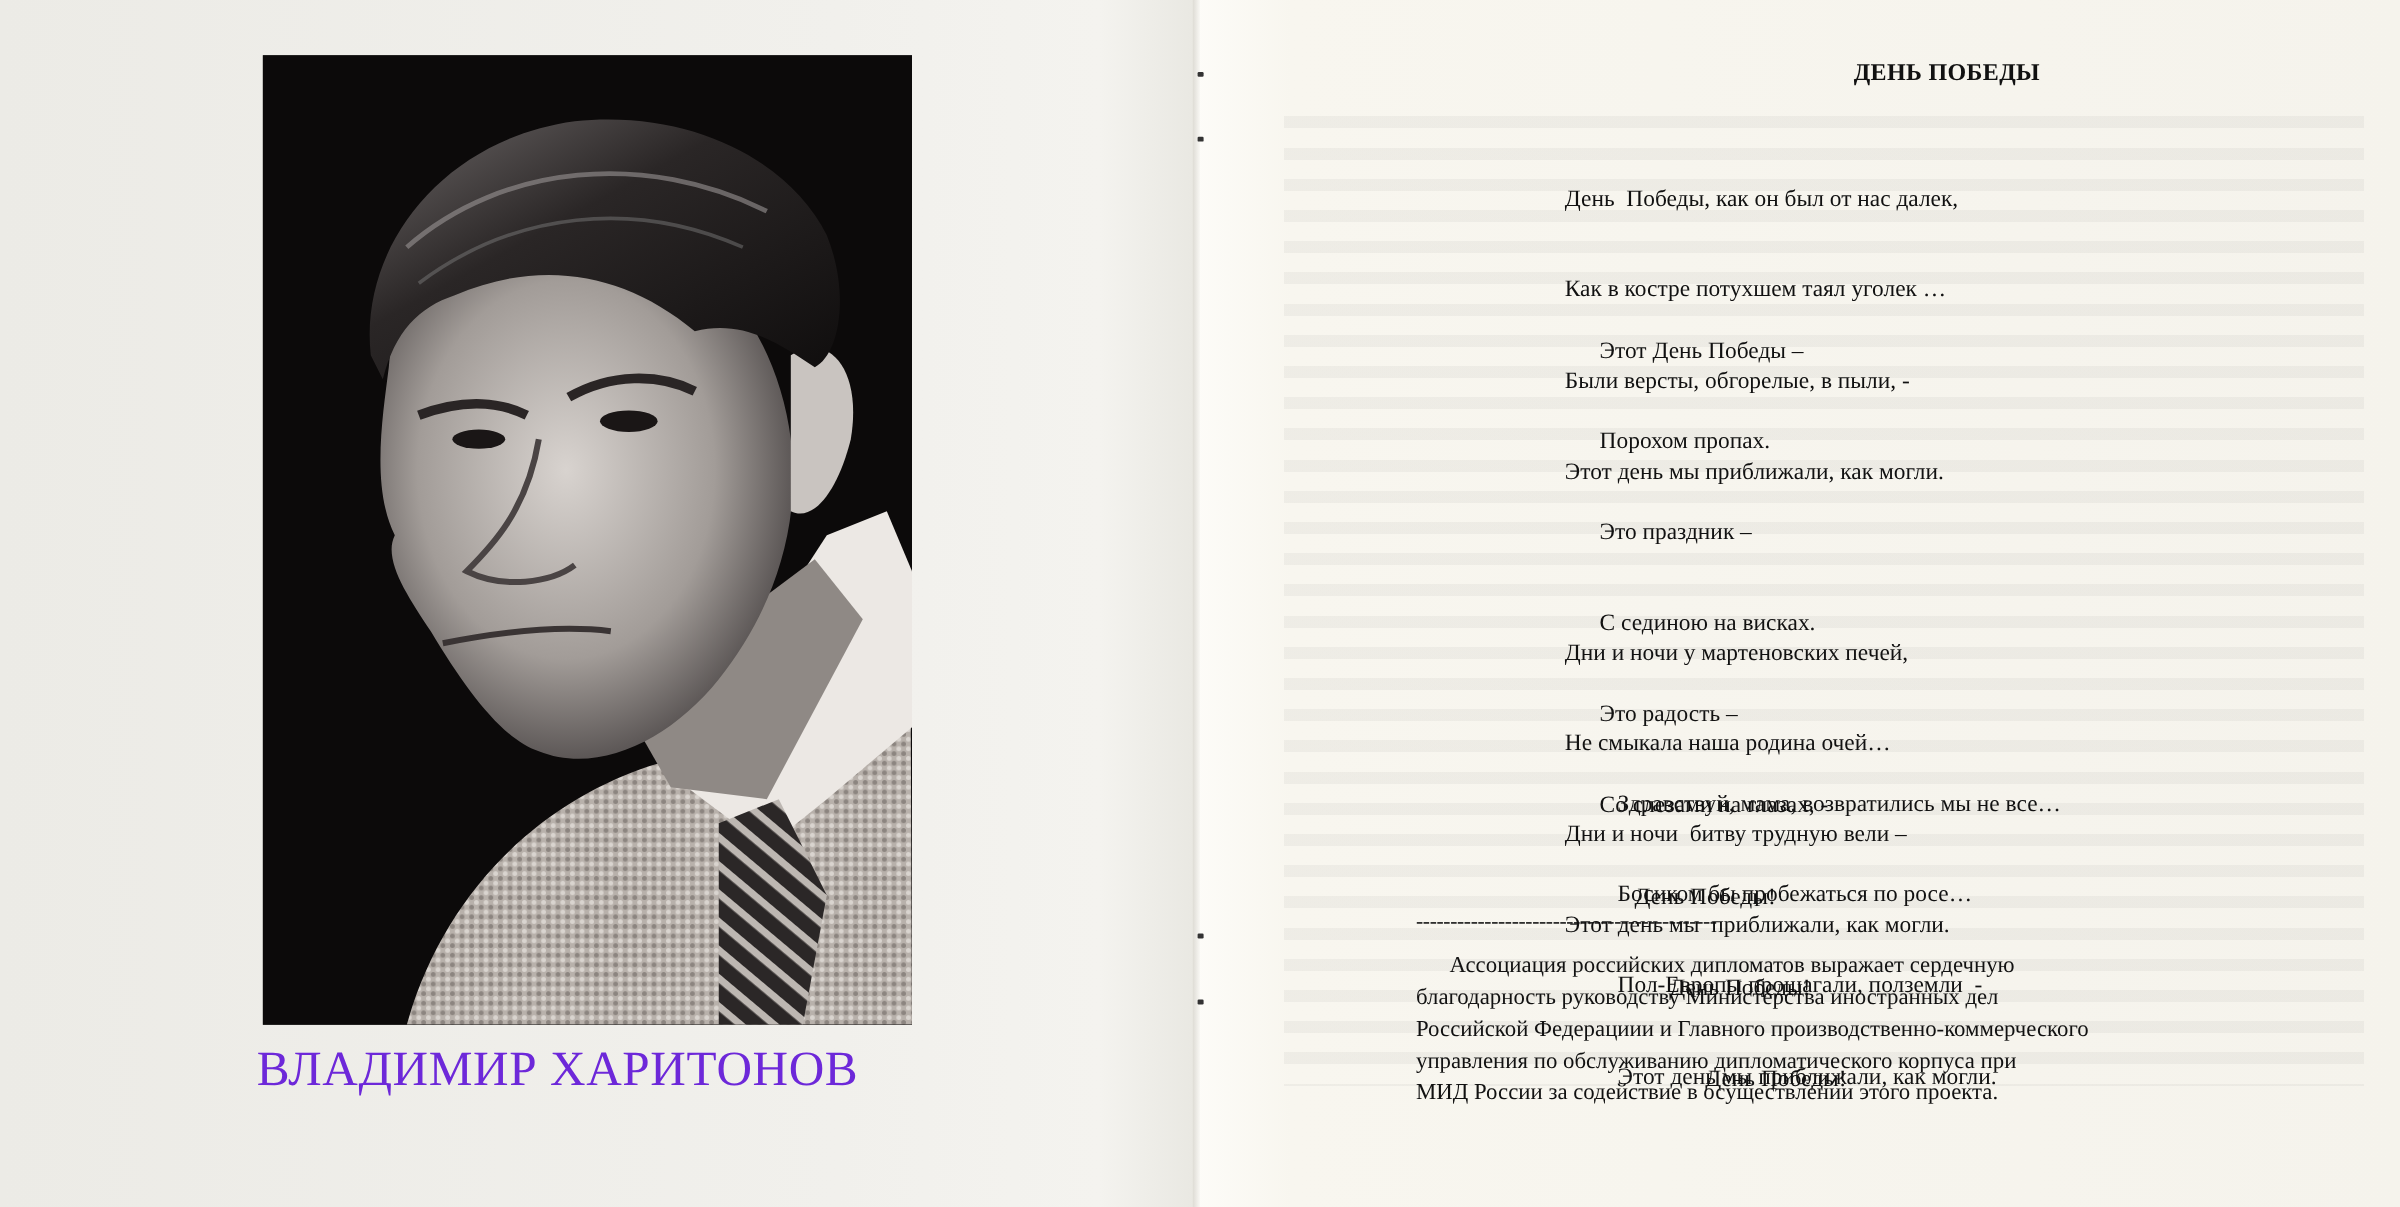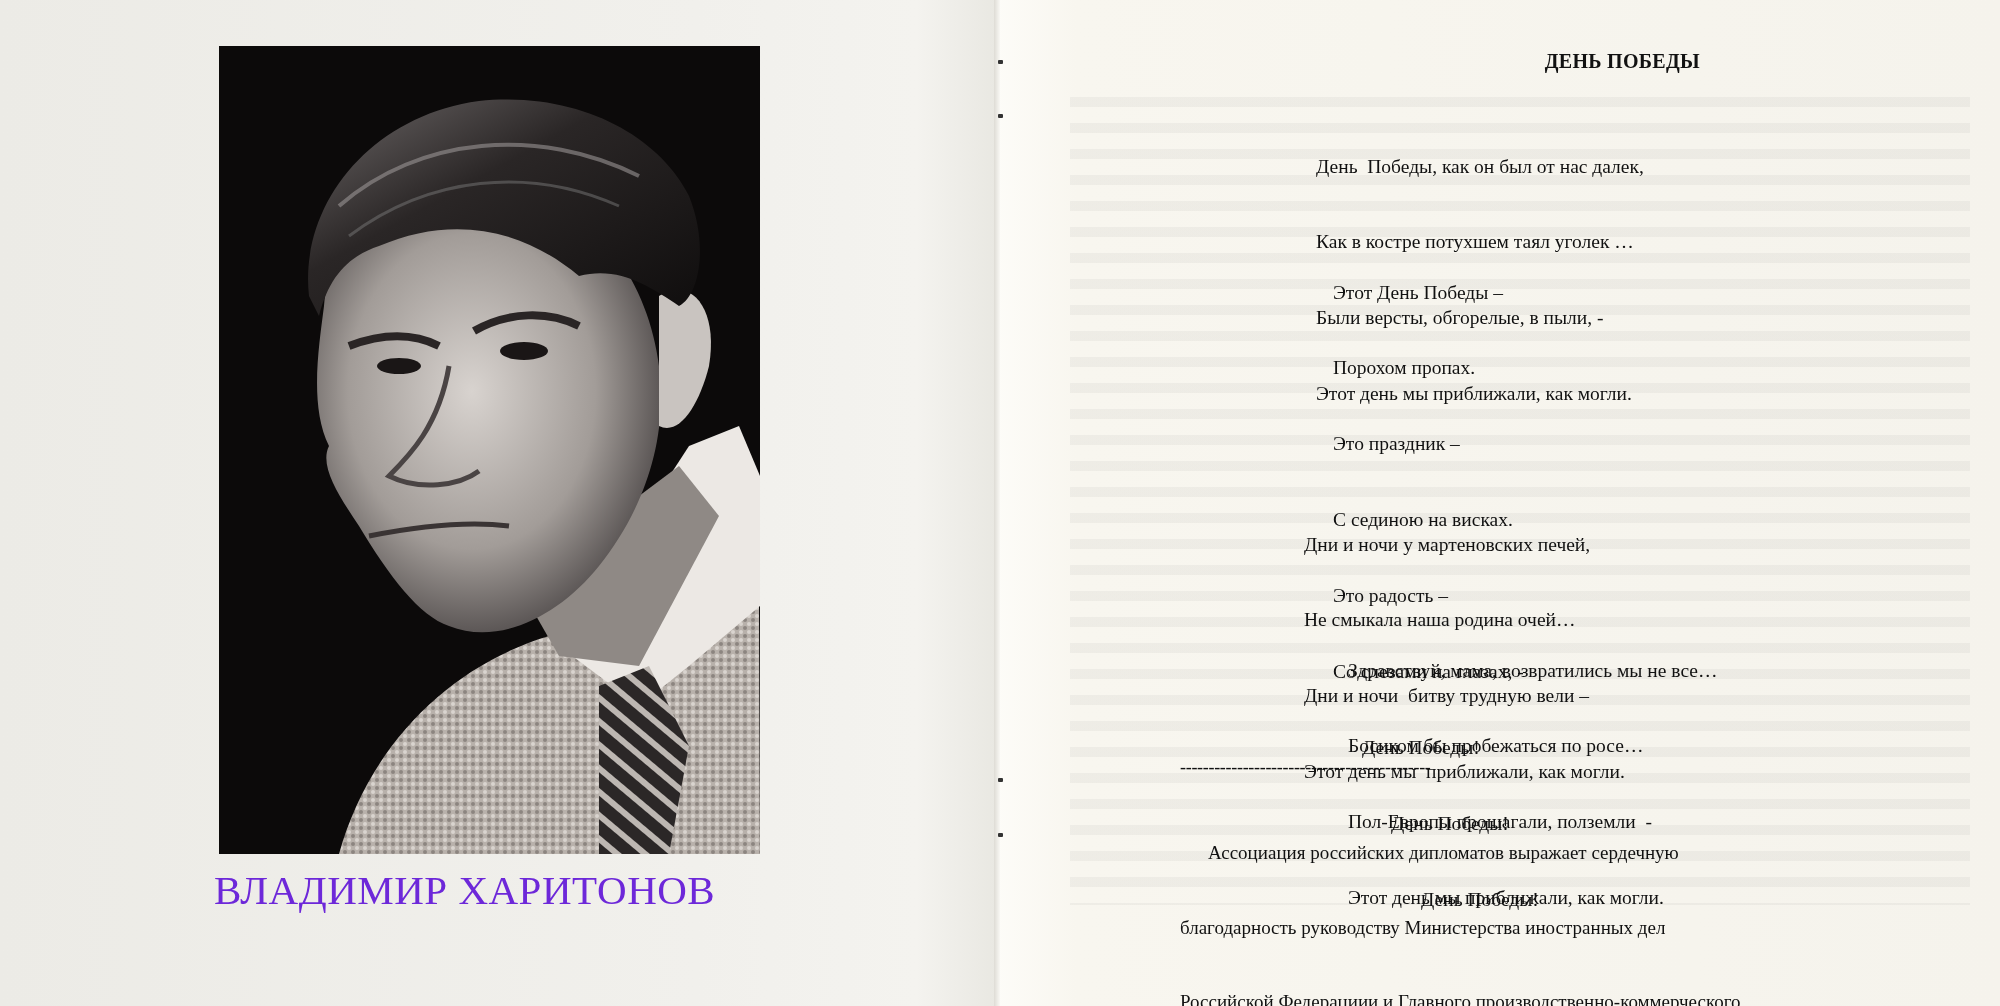--- a/index.html
+++ b/index.html
@@ -41,21 +41,21 @@
     .stanza { position:absolute; font-size:19.5px; line-height:25.3px; white-space:pre; }
     .stanza div { height:25.3px; }
 
     .divider-dashes {
       position:absolute; left:1180px; top:757px; font-size:18px; letter-spacing:-0.3px; white-space:pre;
     }
     .ack {
       position:absolute; left:1180px; top:792px; width:720px;
       font-size:19px; line-height:26.5px;
     }
-    .ack div { white-space:nowrap;margin-top:48px; }
+    .ack div { white-space:nowrap; }
     .ghost {
       position:absolute; left:1070px; top:85px; width:900px; height:820px;
       opacity:0.06; pointer-events:none;
       background:repeating-linear-gradient(180deg, transparent 0 12px, #555 12px 22px, transparent 22px 26px);
     }
   </style>
 </head>
 <body>
 
 <div class="page-left"></div>
@@ -116,21 +116,21 @@
 
     <path d="M230 320 C220 380 190 410 170 430 C200 445 240 440 260 425" stroke="#4a4444" stroke-width="5" fill="none"></path>
     <path d="M150 490 C200 480 250 475 290 480" stroke="#3a3434" stroke-width="5" fill="none"></path>
   </svg>
 </div>
 
 <div class="name-caption">ВЛАДИМИР ХАРИТОНОВ</div>
 
 <div class="poem-title">ДЕНЬ ПОБЕДЫ</div>
 
-<div class="stanza" style="left:1304px; top:103px;margin-left:12px;">
+<div class="stanza" style="left:1304px; top:103px;">
   <div>День  Победы, как он был от нас далек,</div>
   <div>Как в костре потухшем таял уголек …</div>
   <div>Были версты, обгорелые, в пыли, -</div>
   <div>Этот день мы приближали, как могли.</div>
 </div>
 
 <div class="stanza" style="left:1333px; top:229px;">
   <div>Этот День Победы –</div>
   <div>Порохом пропах.</div>
   <div>Это праздник –</div>
@@ -155,14 +155,15 @@
   <div>Пол-Европы прошагали, полземли  -</div>
   <div>Этот день мы приближали, как могли.</div>
 </div>
 
 <div class="divider-dashes">--------------------------------------------</div>
 
 <div class="ack">
   <div style="padding-left:28px">Ассоциация  российских дипломатов выражает сердечную</div>
   <div>благодарность руководству Министерства иностранных дел</div>
   <div>Российской Федерациии и Главного производственно-коммерческого</div>
+  <div>управления по обслуживанию дипломатического корпуса при</div>
   <div>МИД России за содействие в осуществлении этого проекта.</div>
 </div>
 
 </body></html>

